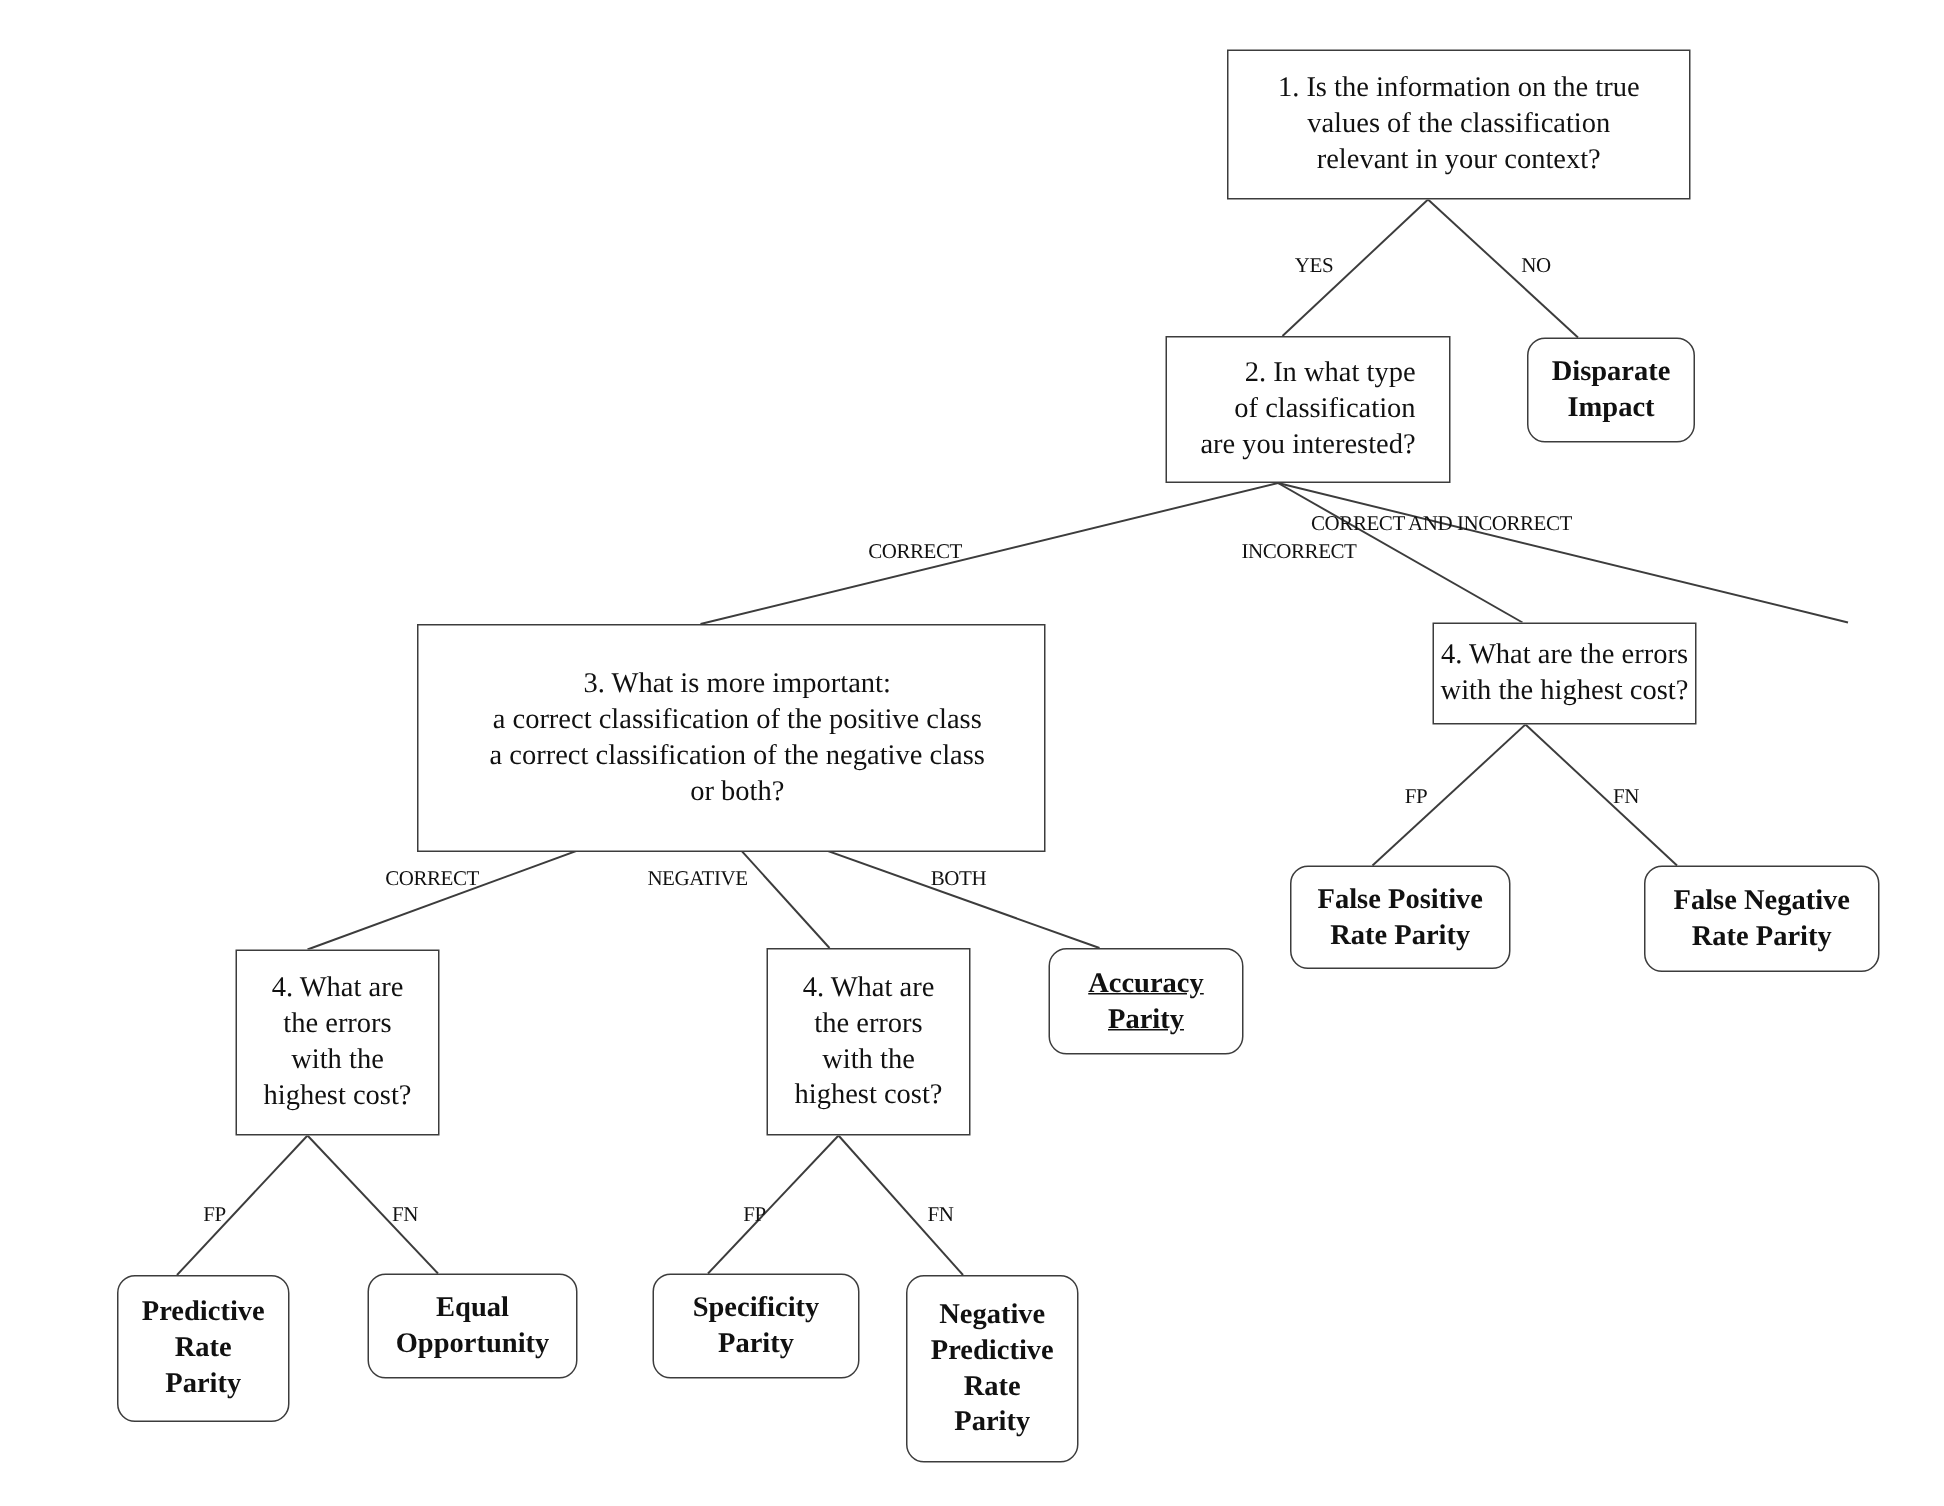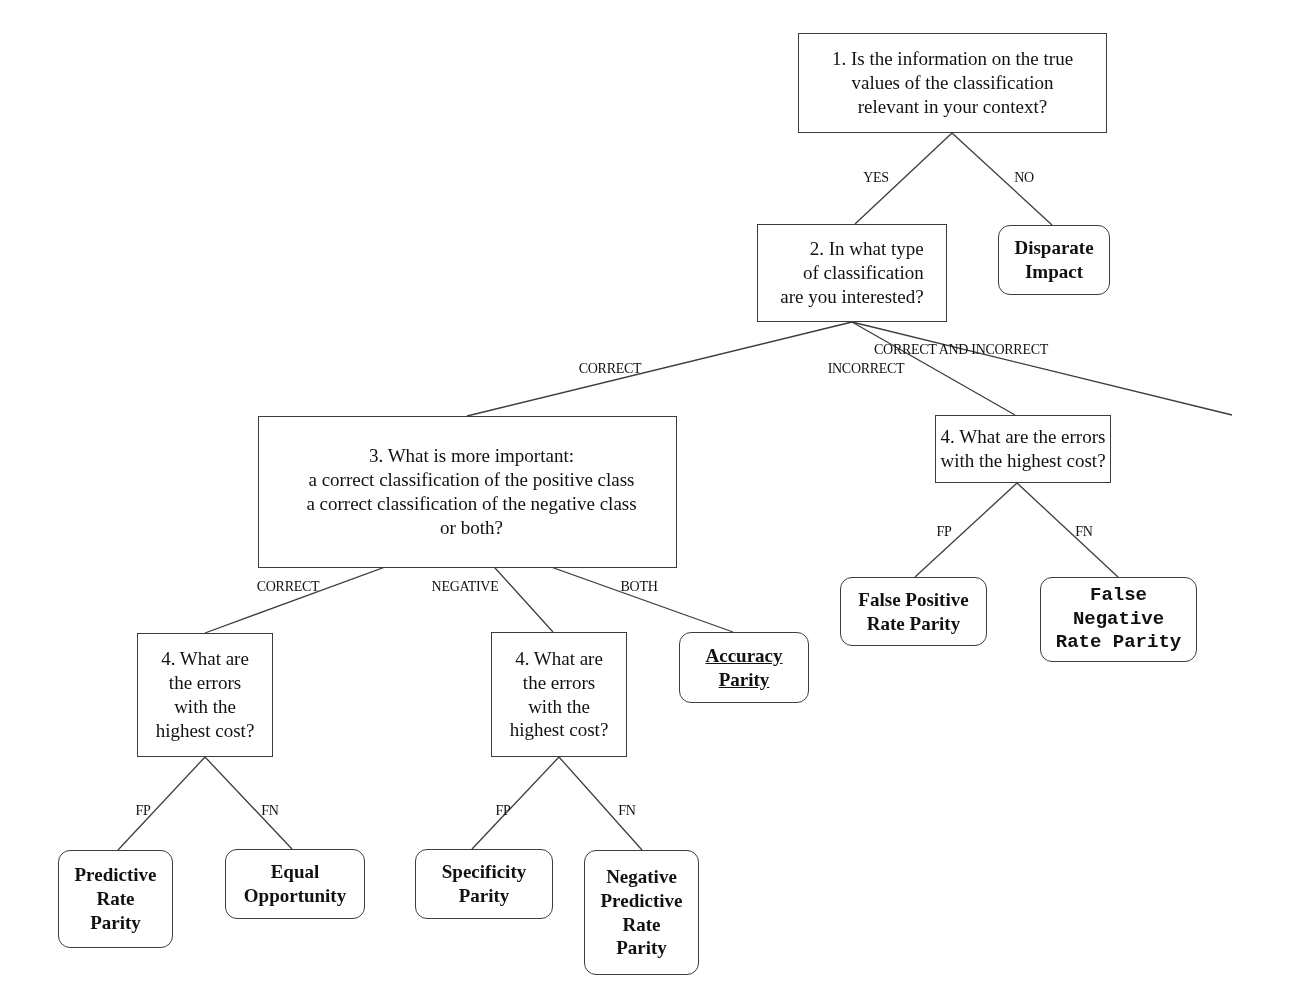--- a/index.html
+++ b/index.html
@@ -27,20 +27,21 @@
     border:1.5px solid #3c3c3c;
     background:#ffffff;
     display:flex;
     align-items:center;
     justify-content:center;
     text-align:center;
     white-space:pre-line;
     font-size:19px;
     line-height:1.26;
     padding:2px 4px;
+    margin-left:20px;
   }
   .node.outcome {
     font-weight:bold;
     border-radius:12px;
   }
   .edge-label {
     position:absolute;
     transform:translate(-50%,-50%);
     font-size:14px;
     letter-spacing:-0.3px;
@@ -98,21 +99,21 @@
 the errors
 with the
 highest cost?</div>
 
   <div class="node outcome" style="left:679px; top:632px; width:130px; height:71px;text-decoration:underline;">Accuracy
 Parity</div>
 
   <div class="node outcome" style="left:840px; top:577px; width:147px; height:69px;">False Positive
 Rate Parity</div>
 
-  <div class="node outcome" style="left:1040px; top:577px; width:157px; height:85px;font-family:Liberation Mono, monospace;">False Negative
+  <div class="node outcome" style="left:1076px; top:577px; width:157px; height:71px;">False Negative
 Rate Parity</div>
 
   <div class="node outcome" style="left:58px; top:850px; width:115px; height:98px;">Predictive
 Rate
 Parity</div>
 
   <div class="node outcome" style="left:225px; top:849px; width:140px; height:70px;">Equal
 Opportunity</div>
 
   <div class="node outcome" style="left:415px; top:849px; width:138px; height:70px;">Specificity

